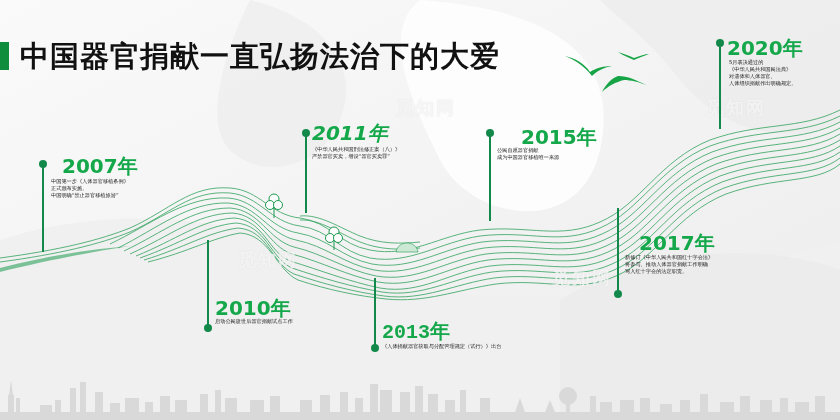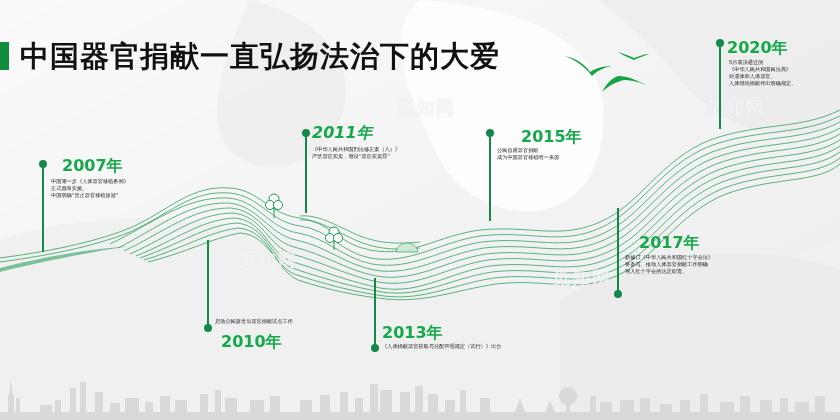--- a/index.html
+++ b/index.html
@@ -17,21 +17,21 @@
     .title {
       position: absolute; left: 20px; top: 39px;
       font-size: 29px; font-weight: bold; color: #111;
       letter-spacing: 1px; line-height: 34px;
       font-family: "DejaVu Sans", sans-serif;
     }
     .vline { position: absolute; width: 2px; background: #12894a; }
     .dot { position: absolute; width: 8px; height: 8px; border-radius: 50%; background: #12894a; }
     .year {
       position: absolute; font-weight: bold; color: #14a84a;
-      font-size: 16px; line-height: 18px; white-space: nowrap;
+      font-size: 20px; line-height: 18px; white-space: nowrap;
       font-family: "DejaVu Sans", sans-serif;
     }
     .desc {
       position: absolute; font-size: 5.2px; line-height: 7px; color: #222;
       white-space: nowrap;
       font-family: "DejaVu Sans", sans-serif;
     }
     .watermark {
       position: absolute; font-size: 18px; color: rgba(255,255,255,0.65);
       font-weight: bold; letter-spacing: 2px;
@@ -167,40 +167,40 @@
   <div class="desc" style="left:51px;top:178px;">
     <div>中国第一步《人体器官移植条例》</div>
     <div>正式颁布实施。</div>
     <div>中国明确“禁止器官移植旅游”</div>
   </div>
 </div>
 
 <div>
   <div class="vline" style="left:207px;top:240px;height:88px;"></div>
   <div class="dot" style="left:204px;top:324px;"></div>
-  <div class="year" style="left:221px;top:299px;margin-top:34px;">2010年</div>
+  <div class="year" style="left:215px;top:299px;">2010年</div>
   <div class="desc" style="left:215px;top:318px;">
     <div>启动公民逝世后器官捐献试点工作</div>
   </div>
 </div>
 
 <div>
   <div class="dot" style="left:302px;top:129px;"></div>
   <div class="vline" style="left:305px;top:133px;height:80px;"></div>
   <div class="year" style="left:312px;top:124px;font-style:italic;">2011年</div>
   <div class="desc" style="left:312px;top:146px;">
     <div>《中华人民共和国刑法修正案（八）》</div>
     <div>严禁器官买卖，增设“器官买卖罪”</div>
   </div>
 </div>
 
 <div>
   <div class="vline" style="left:374px;top:278px;height:70px;"></div>
   <div class="dot" style="left:371px;top:344px;"></div>
-  <div class="year" style="left:382px;top:324px;">2013年</div>
+  <div class="year" style="left:382px;top:324px;font-family:Liberation Mono, monospace;">2013年</div>
   <div class="desc" style="left:382px;top:343px;">
     <div>《人体捐献器官获取与分配管理规定（试行）》出台</div>
   </div>
 </div>
 
 <div>
   <div class="dot" style="left:486px;top:129px;"></div>
   <div class="vline" style="left:489px;top:133px;height:88px;"></div>
   <div class="year" style="left:521px;top:128px;">2015年</div>
   <div class="desc" style="left:497px;top:147px;">

